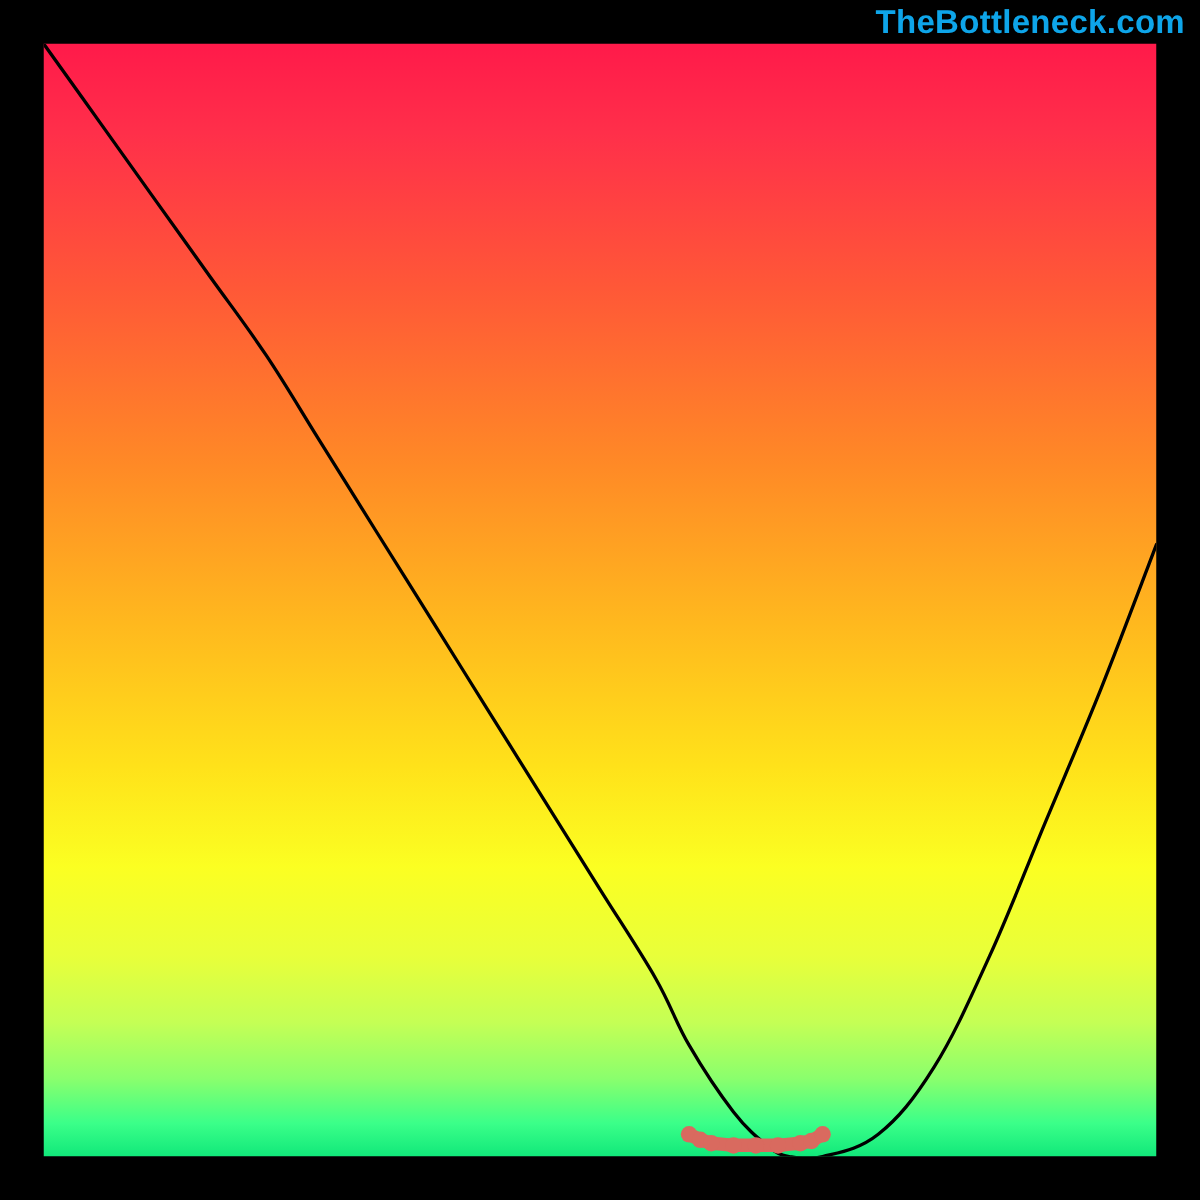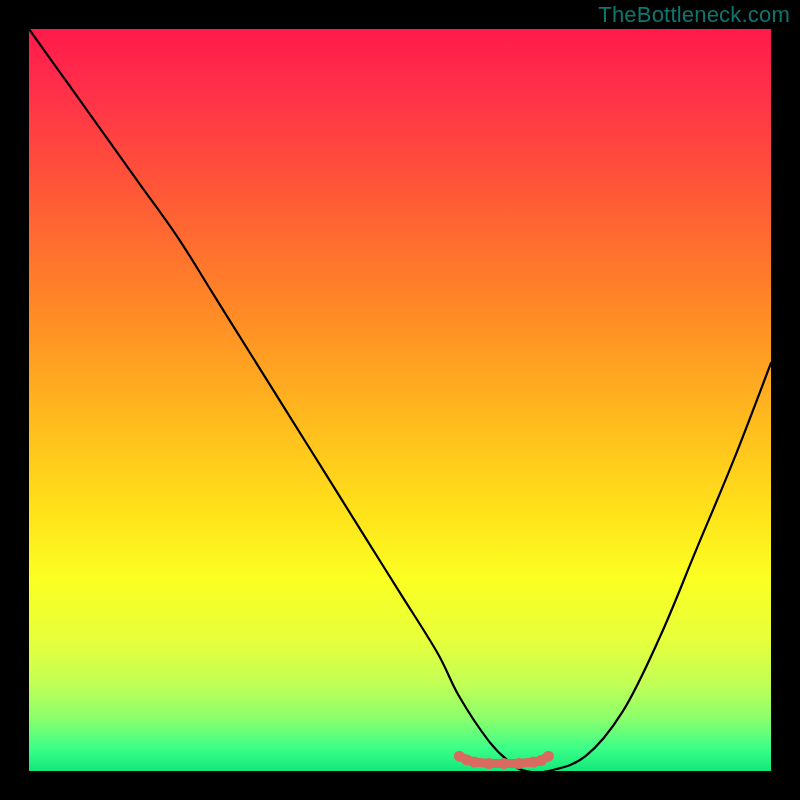--- a/index.html
+++ b/index.html
@@ -14,23 +14,23 @@
   .frame {
     position: relative;
     width: 800px;
     height: 800px;
     background: #000;
   }
   .watermark {
     position: absolute;
     top: 2px;
     right: 10px;
-    color: #0f766e;
+    color: #0ea5e9;
     font-size: 22px;
-    font-weight: 400;
+    font-weight: 700;
     z-index: 5;
     letter-spacing: 0.2px;
   }
   .plot-area {
     position: absolute;
     left: 29px;
     top: 29px;
     width: 742px;
     height: 742px;
     overflow: hidden;

